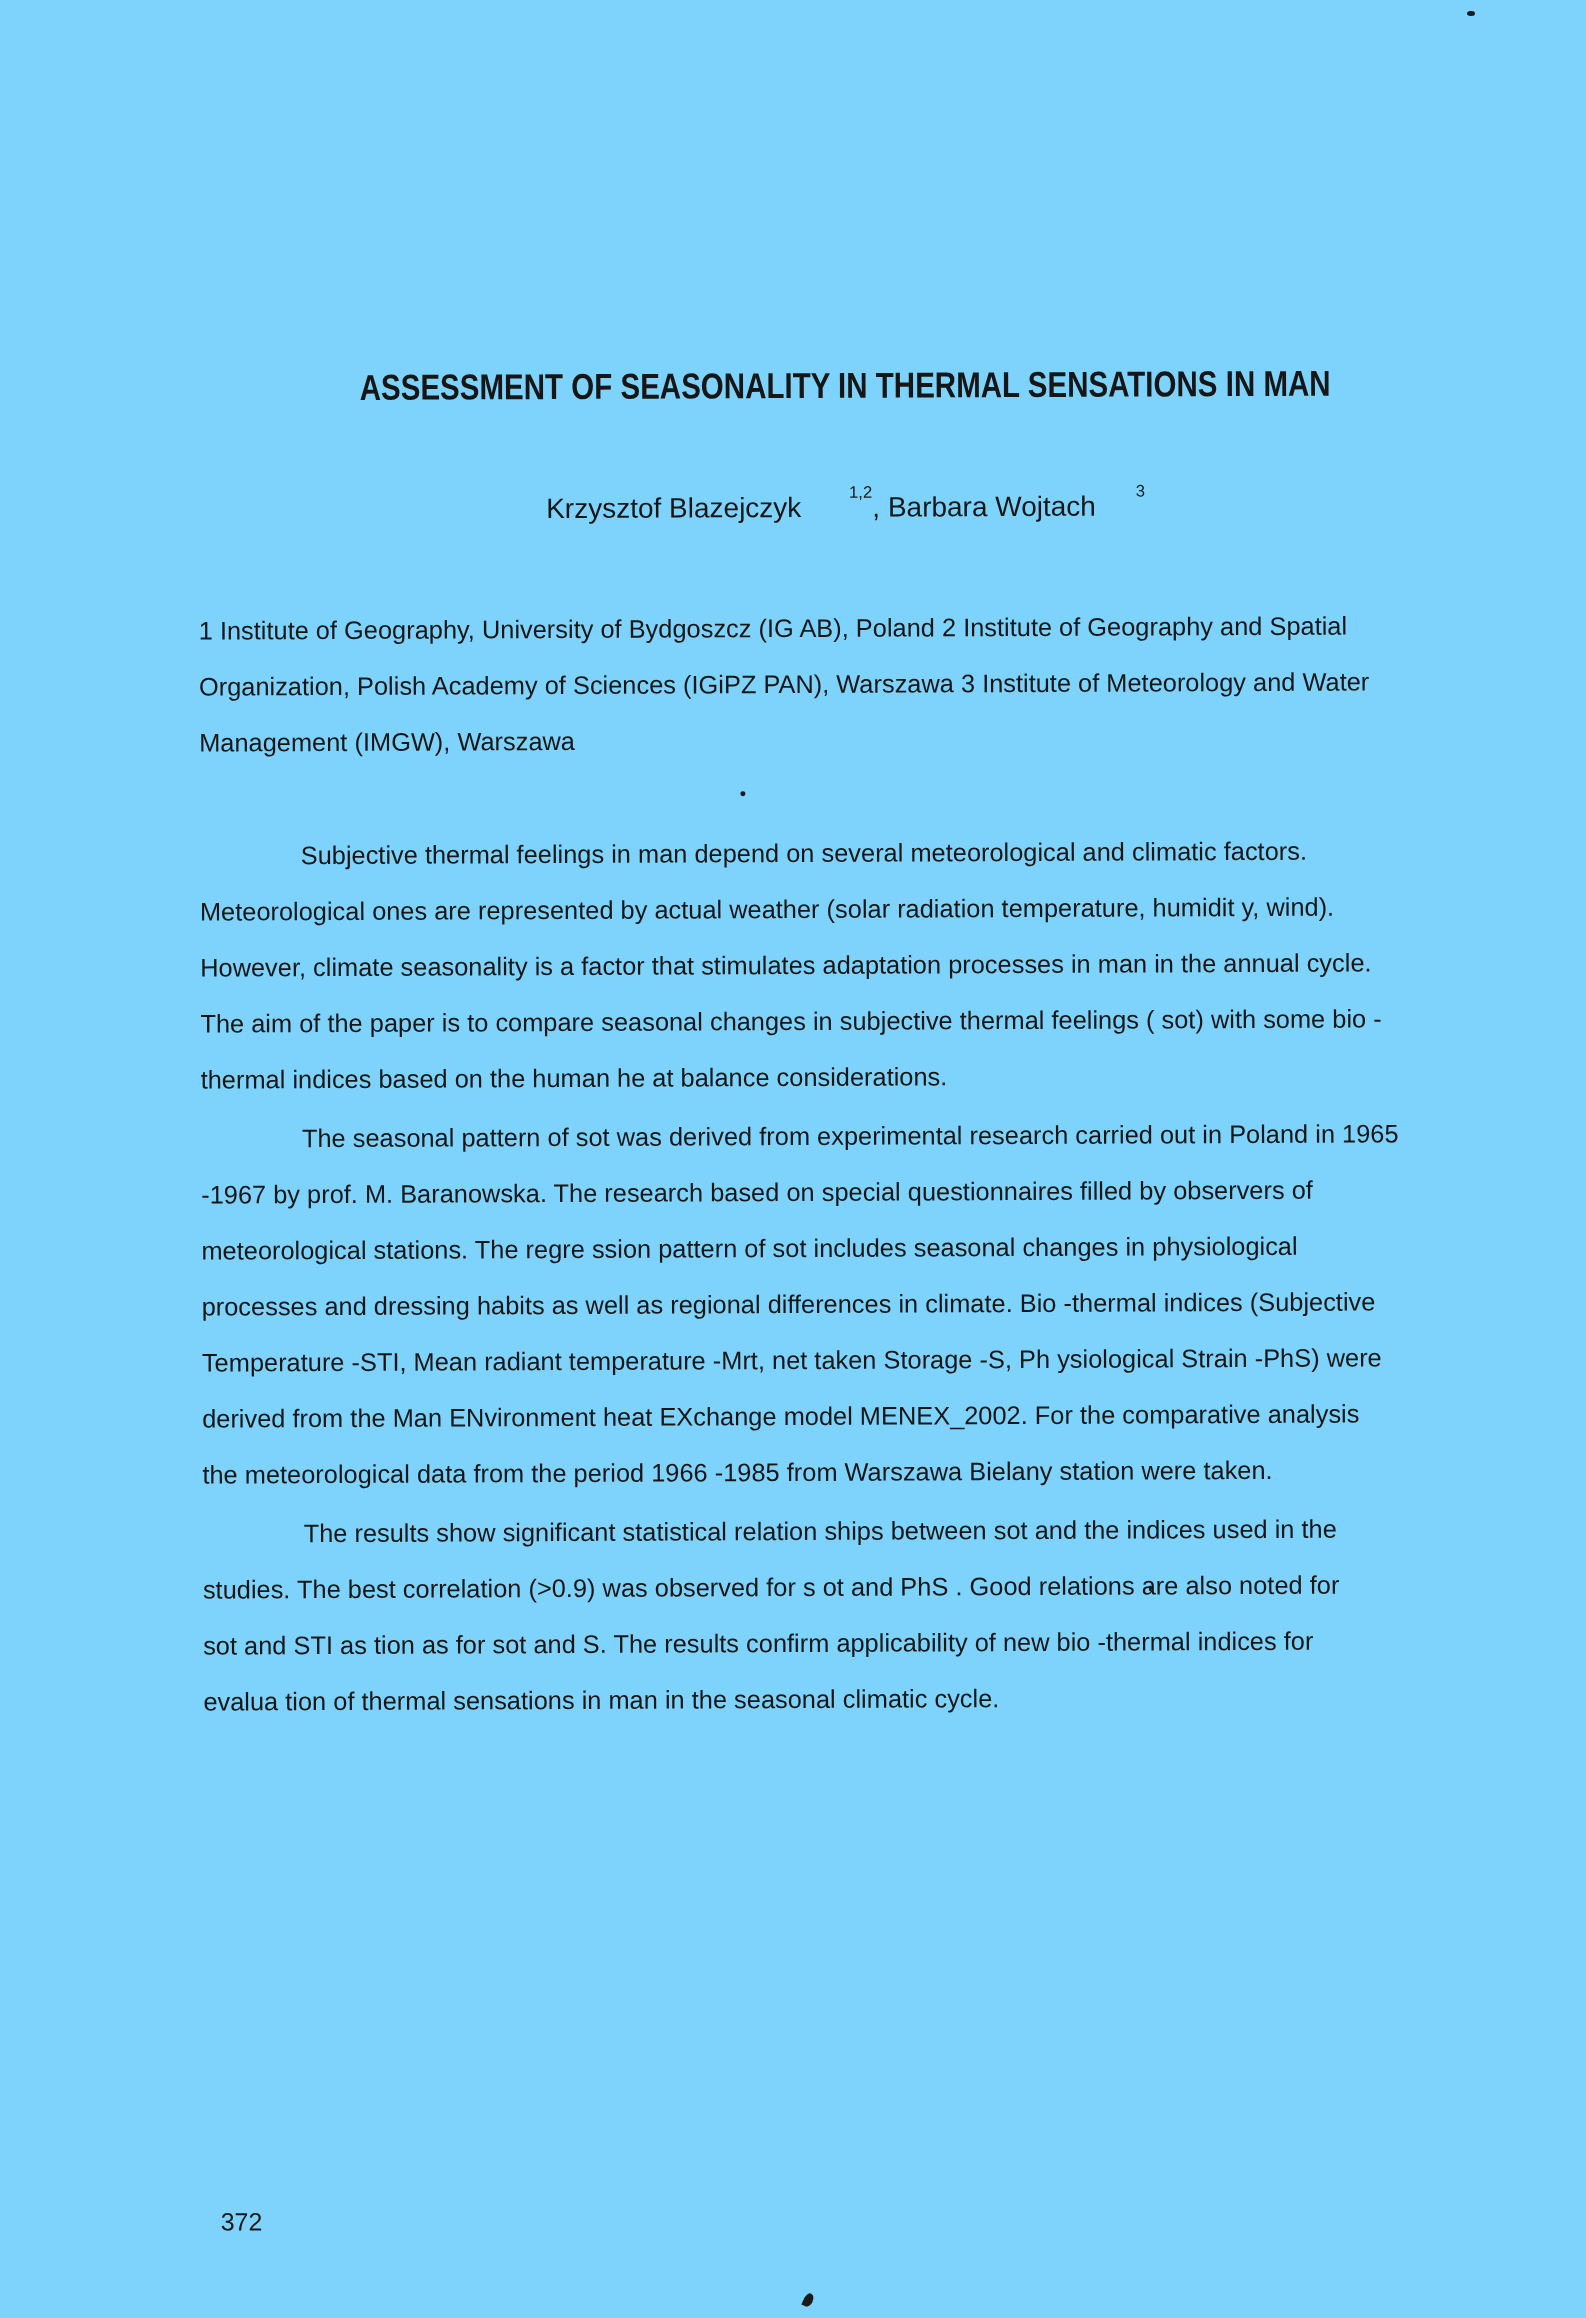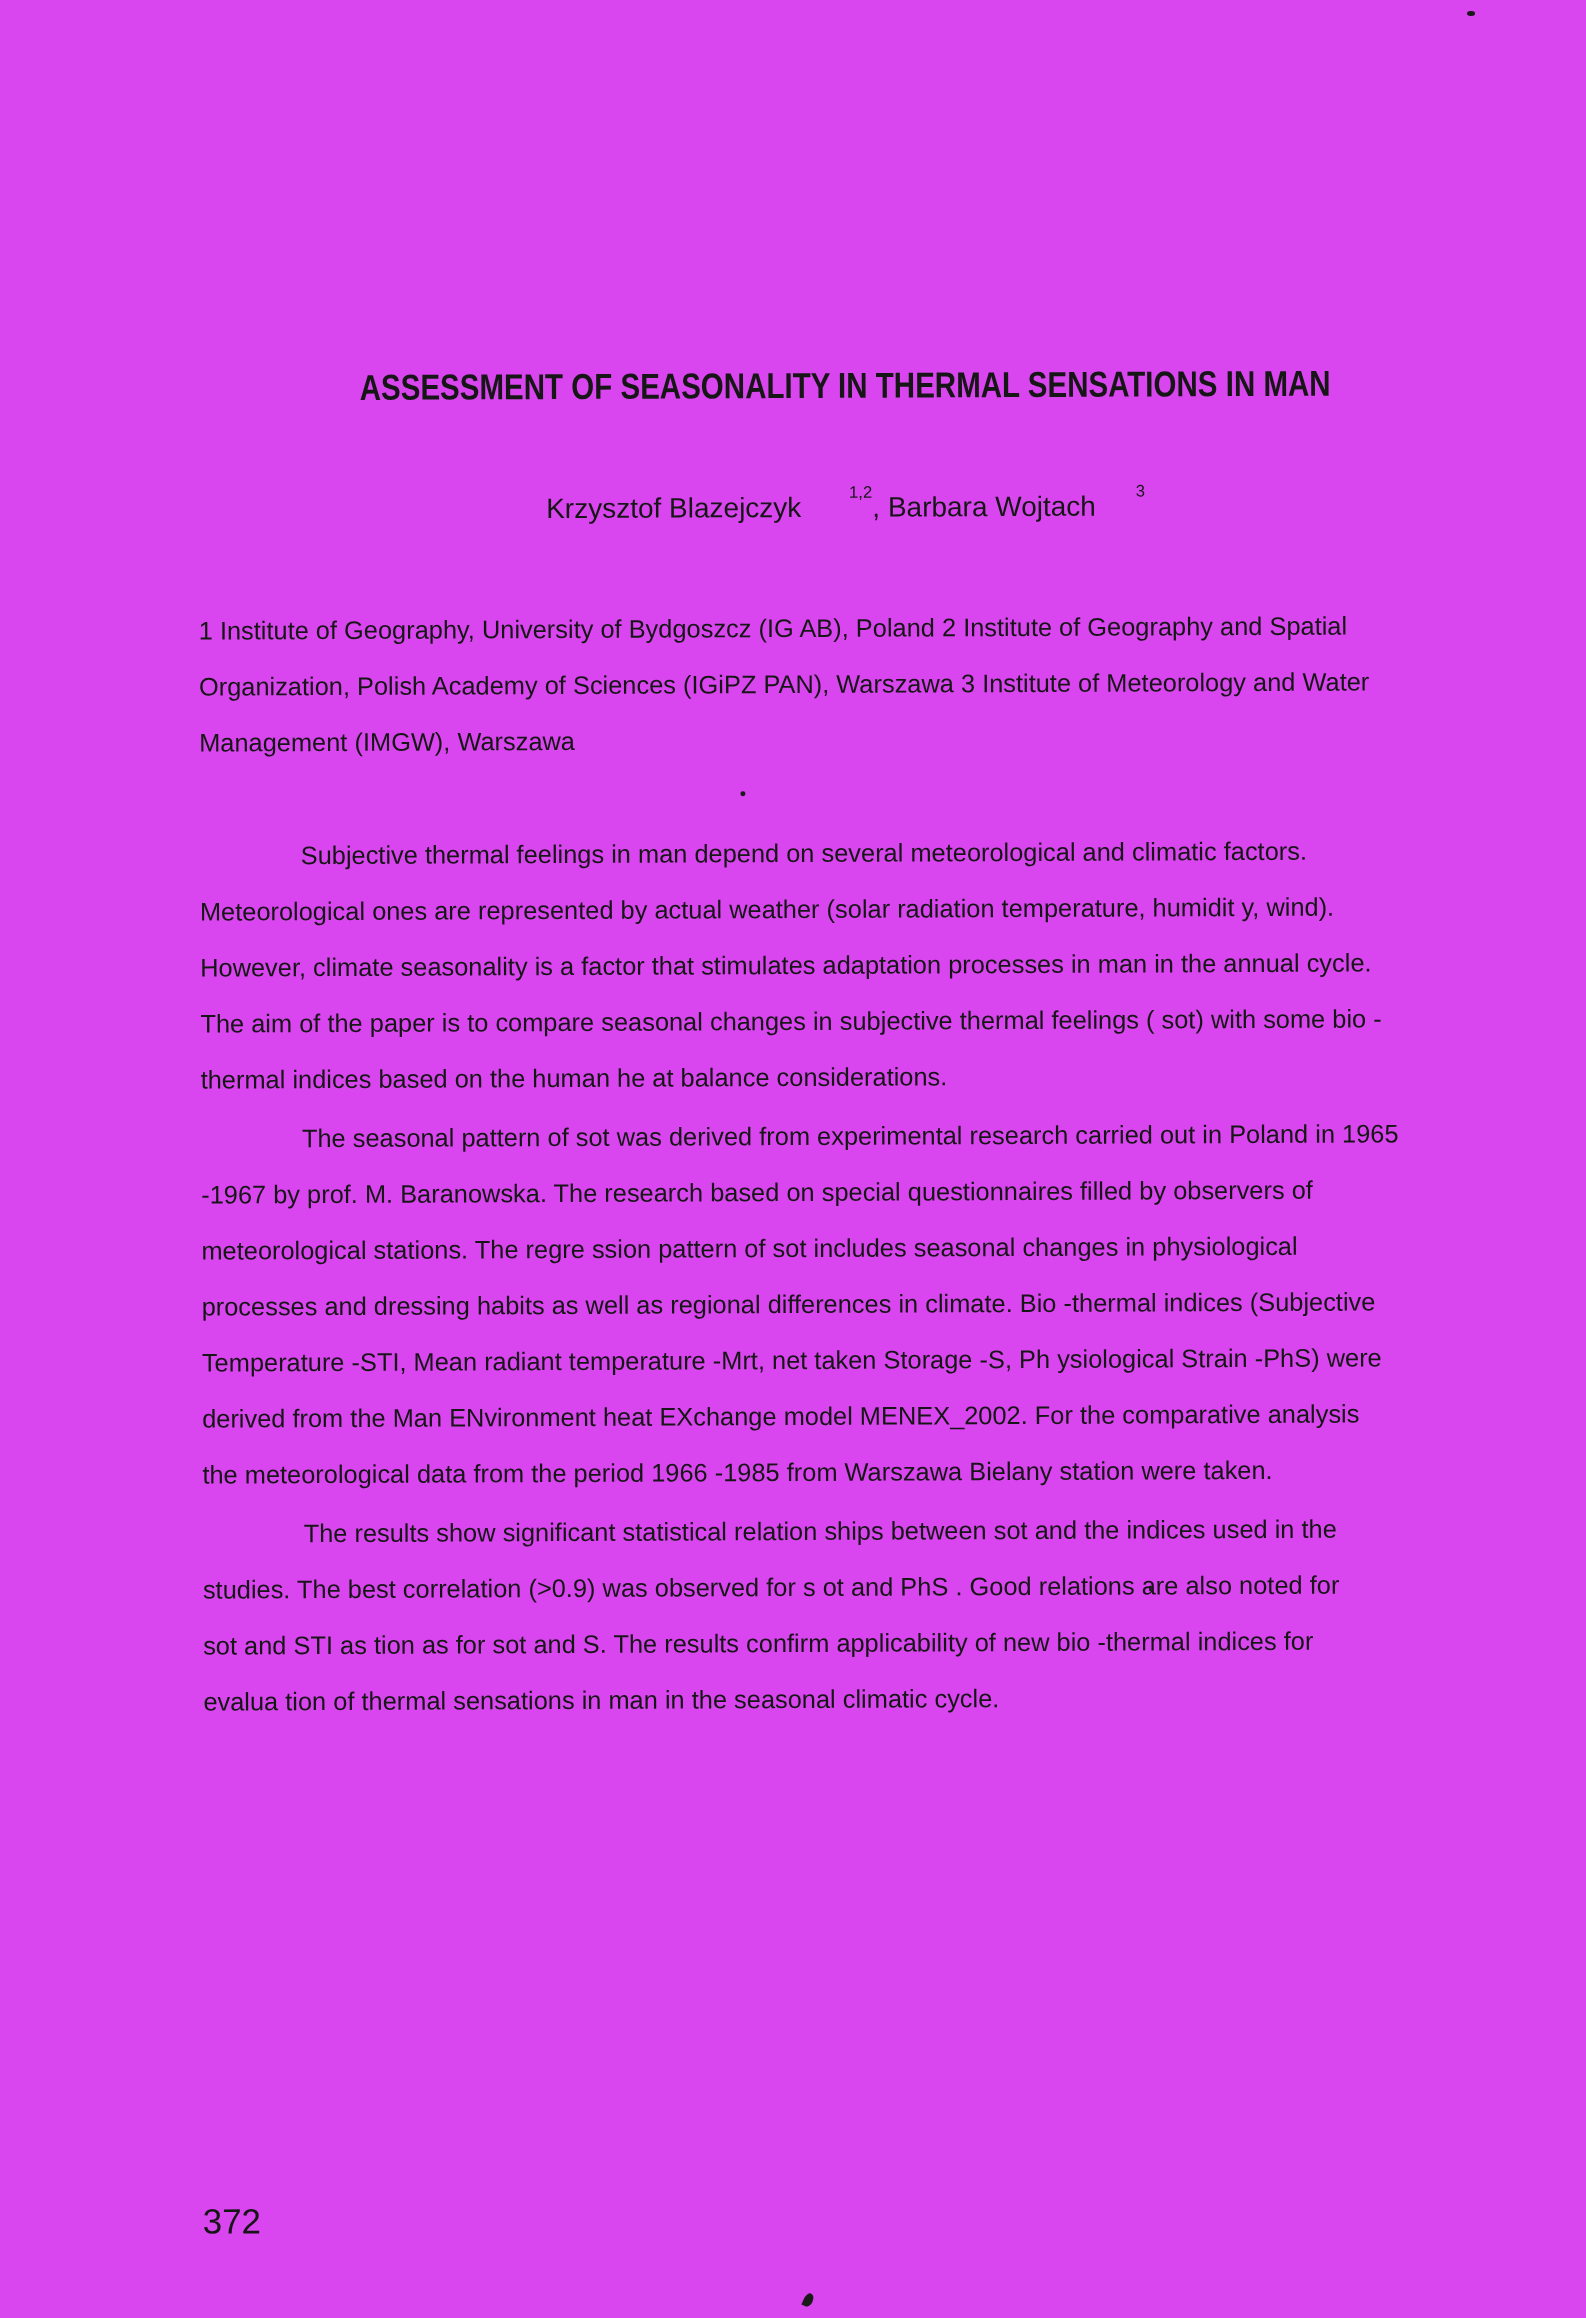--- a/index.html
+++ b/index.html
@@ -11,21 +11,21 @@
     width: 1586px;
     height: 2319px;
     font-family: "Liberation Sans", sans-serif;
     color: #161616;
     position: relative;
     overflow: hidden;
   }
   .sheet {
     position: absolute;
     inset: 0;
-    background: #d946ef;
+    background: #7dd3fc;
   }
   .content {
     position: absolute;
     inset: 0;
     transform: rotate(-0.25deg);
     transform-origin: 50% 50%;
   }
   .title {
     position: absolute;
     top: 365px;
@@ -72,22 +72,22 @@
     height: 56px;
     line-height: 56px;
     font-size: 25.4px;
     white-space: pre;
   }
   .line.indent { padding-left: 101px; }
   .it { }
   .pagenum {
     position: absolute;
     top: 2191px;
-    left: 198px;
-    font-size: 35px;
+    left: 216px;
+    font-size: 25px;
     line-height: 56px;
   }
   .speck {
     position: absolute;
     background: #1a1a1a;
   }
   .speck.dot { border-radius: 50%; }
   .speck.comma {
     border-radius: 60% 60% 60% 0;
     transform: rotate(25deg);

